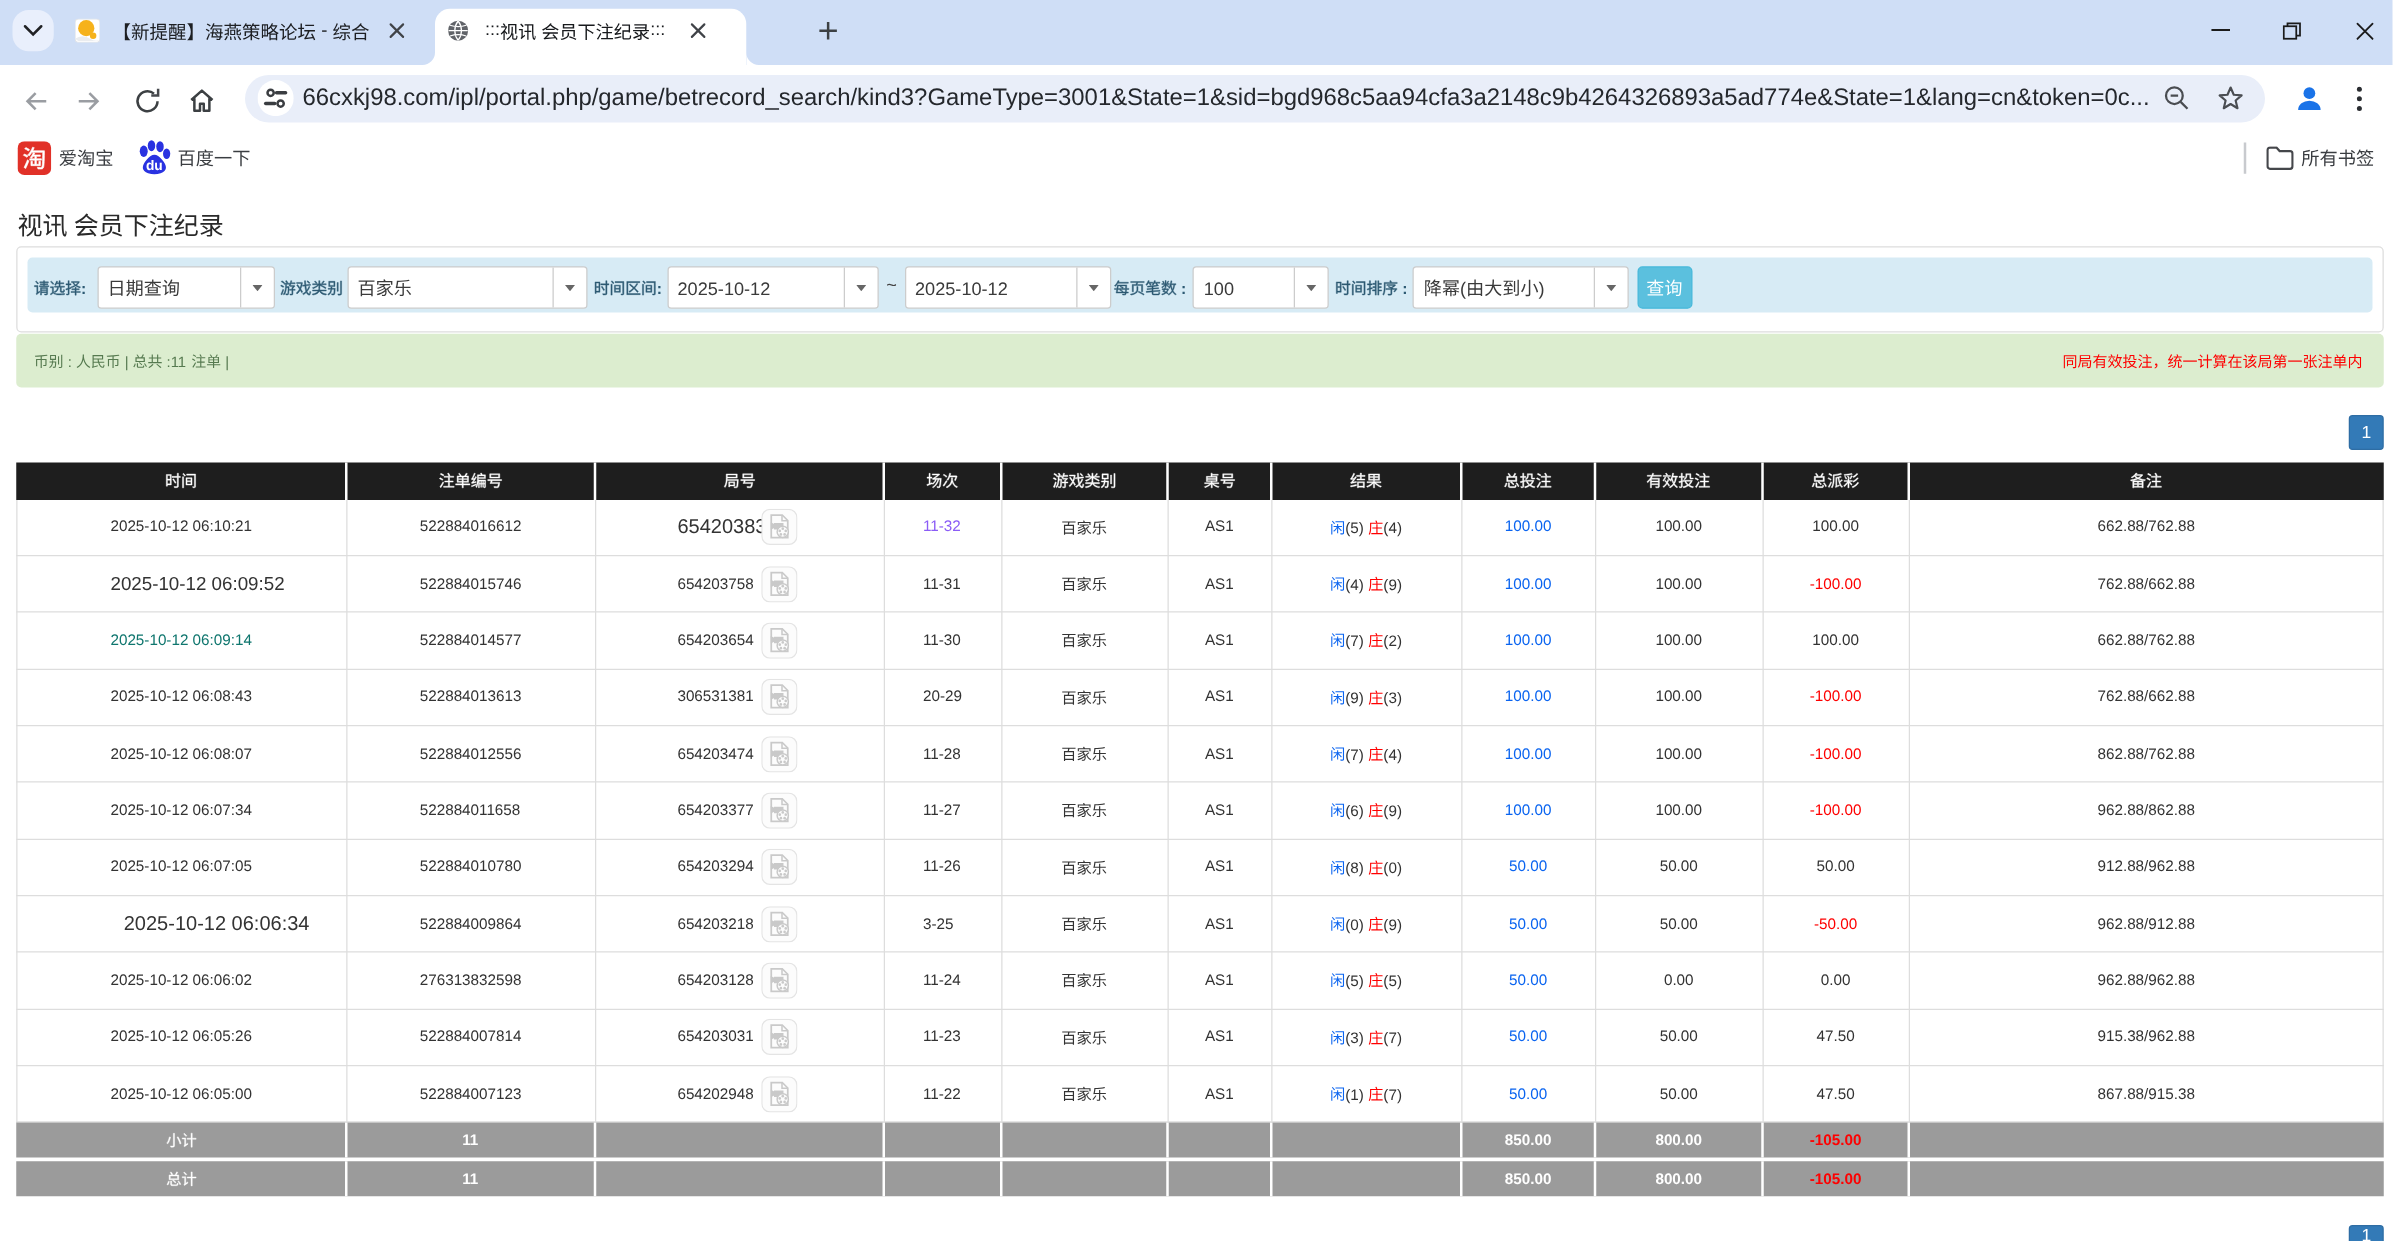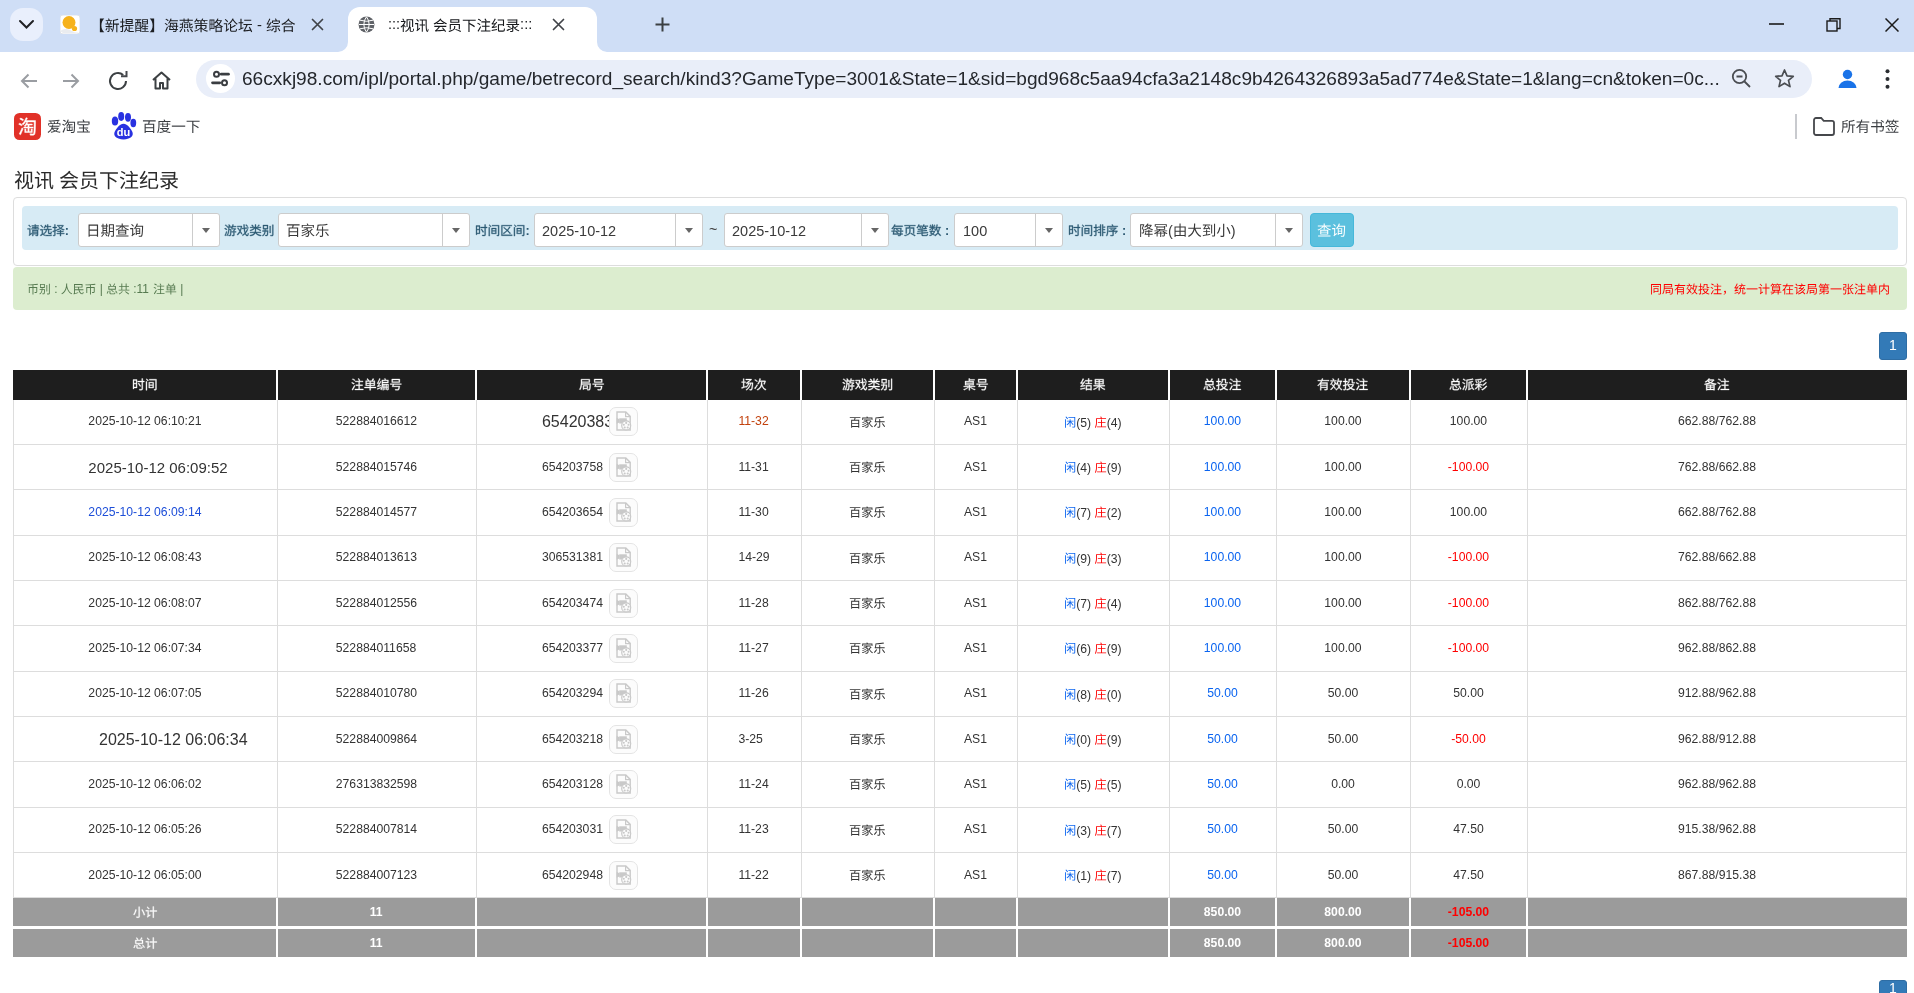--- a/index.html
+++ b/index.html
@@ -575,21 +575,21 @@
 <div class="a" style="left:1409.5px;top:399.5px;width:1.0px;height:498.9px;background:#ddd"></div>
 <div class="a" style="left:1526.5px;top:399.5px;width:1.0px;height:498.9px;background:#ddd"></div>
 <div class="a" style="left:13.0px;top:399.5px;width:1.0px;height:498.9px;background:#ddd"></div>
 <div class="a" style="left:1906.0px;top:399.5px;width:1.0px;height:498.9px;background:#ddd"></div>
 <div class="a" style="left:88.37px;top:414.17px;font-size:12.20px;color:#333;white-space:pre;line-height:15.01px">2025-10-12 06:10:21</div>
 <div class="a" style="left:335.80px;top:414.17px;font-size:12.20px;color:#333;white-space:pre;line-height:15.01px">522884016612</div>
 <div class="a" style="left:541.95px;top:414.17px;font-size:16px;color:#333;white-space:pre;line-height:15.01px">654203837</div>
 <svg class="a" style="left:608.5px;top:407.2px" width="29" height="29" viewBox="0 0 29 29">
     <use href="#vicon"></use>
   </svg>
-<div class="a" style="left:738.40px;top:414.17px;font-size:12.20px;color:#c2410c;white-space:pre;line-height:15.01px">11-32</div>
+<div class="a" style="left:738.40px;top:414.17px;font-size:12.20px;color:#8b5cf6;white-space:pre;line-height:15.01px">11-32</div>
 <div class="a" style="left:849.2px;top:415.57px">
     <svg style="position:absolute;overflow:visible" width="36.6" height="12.2" viewBox="0 0 3000 1000">
       <use href="#c767e" x="0" fill="#333"></use>
       <use href="#c5bb6" x="1000" fill="#333"></use>
       <use href="#c4e50" x="2000" fill="#333"></use>
     </svg>
   </div>
 <div class="a" style="left:963.97px;top:414.17px;font-size:12.20px;color:#333;white-space:pre;line-height:15.01px">AS1</div>
 <div class="a" style="left:1064.2px;top:415.57px">
     <svg style="position:absolute;overflow:visible" width="57.6" height="12.2" viewBox="0 0 4722 1000">
@@ -623,21 +623,21 @@
       <use href="#c95f2" x="0" fill="#0a64f0"></use>
       <text x="1000" y="880" font-family="Liberation Sans" font-size="1000" fill="#333">(4)&nbsp;</text>
       <use href="#c5e84" x="2500" fill="#fe0000"></use>
       <text x="3500" y="880" font-family="Liberation Sans" font-size="1000" fill="#333">(9)</text>
     </svg>
   </div>
 <div class="a" style="left:1203.85px;top:459.52px;font-size:12.20px;color:#0a64f0;white-space:pre;line-height:15.01px">100.00</div>
 <div class="a" style="left:1324.35px;top:459.52px;font-size:12.20px;color:#333;white-space:pre;line-height:15.01px">100.00</div>
 <div class="a" style="left:1447.81px;top:459.52px;font-size:12.20px;color:#fe0000;white-space:pre;line-height:15.01px">-100.00</div>
 <div class="a" style="left:1678.00px;top:459.52px;font-size:12.20px;color:#333;white-space:pre;line-height:15.01px">762.88/662.88</div>
-<div class="a" style="left:88.37px;top:504.87px;font-size:12.20px;color:#1d4ed8;white-space:pre;line-height:15.01px">2025-10-12 06:09:14</div>
+<div class="a" style="left:88.37px;top:504.87px;font-size:12.20px;color:#0f766e;white-space:pre;line-height:15.01px">2025-10-12 06:09:14</div>
 <div class="a" style="left:335.80px;top:504.87px;font-size:12.20px;color:#333;white-space:pre;line-height:15.01px">522884014577</div>
 <div class="a" style="left:541.95px;top:504.87px;font-size:12.20px;color:#333;white-space:pre;line-height:15.01px">654203654</div>
 <svg class="a" style="left:608.5px;top:497.9px" width="29" height="29" viewBox="0 0 29 29">
     <use href="#vicon"></use>
   </svg>
 <div class="a" style="left:738.40px;top:504.87px;font-size:12.20px;color:#333;white-space:pre;line-height:15.01px">11-30</div>
 <div class="a" style="left:849.2px;top:506.27px">
     <svg style="position:absolute;overflow:visible" width="36.6" height="12.2" viewBox="0 0 3000 1000">
       <use href="#c767e" x="0" fill="#333"></use>
       <use href="#c5bb6" x="1000" fill="#333"></use>
@@ -656,21 +656,21 @@
 <div class="a" style="left:1203.85px;top:504.87px;font-size:12.20px;color:#0a64f0;white-space:pre;line-height:15.01px">100.00</div>
 <div class="a" style="left:1324.35px;top:504.87px;font-size:12.20px;color:#333;white-space:pre;line-height:15.01px">100.00</div>
 <div class="a" style="left:1449.85px;top:504.87px;font-size:12.20px;color:#333;white-space:pre;line-height:15.01px">100.00</div>
 <div class="a" style="left:1678.00px;top:504.87px;font-size:12.20px;color:#333;white-space:pre;line-height:15.01px">662.88/762.88</div>
 <div class="a" style="left:88.37px;top:550.22px;font-size:12.20px;color:#333;white-space:pre;line-height:15.01px">2025-10-12 06:08:43</div>
 <div class="a" style="left:335.80px;top:550.22px;font-size:12.20px;color:#333;white-space:pre;line-height:15.01px">522884013613</div>
 <div class="a" style="left:541.95px;top:550.22px;font-size:12.20px;color:#333;white-space:pre;line-height:15.01px">306531381</div>
 <svg class="a" style="left:608.5px;top:543.2px" width="29" height="29" viewBox="0 0 29 29">
     <use href="#vicon"></use>
   </svg>
-<div class="a" style="left:738.40px;top:550.22px;font-size:12.20px;color:#333;white-space:pre;line-height:15.01px">14-29</div>
+<div class="a" style="left:738.40px;top:550.22px;font-size:12.20px;color:#333;white-space:pre;line-height:15.01px">20-29</div>
 <div class="a" style="left:849.2px;top:551.62px">
     <svg style="position:absolute;overflow:visible" width="36.6" height="12.2" viewBox="0 0 3000 1000">
       <use href="#c767e" x="0" fill="#333"></use>
       <use href="#c5bb6" x="1000" fill="#333"></use>
       <use href="#c4e50" x="2000" fill="#333"></use>
     </svg>
   </div>
 <div class="a" style="left:963.97px;top:550.22px;font-size:12.20px;color:#333;white-space:pre;line-height:15.01px">AS1</div>
 <div class="a" style="left:1064.2px;top:551.62px">
     <svg style="position:absolute;overflow:visible" width="57.6" height="12.2" viewBox="0 0 4722 1000">

